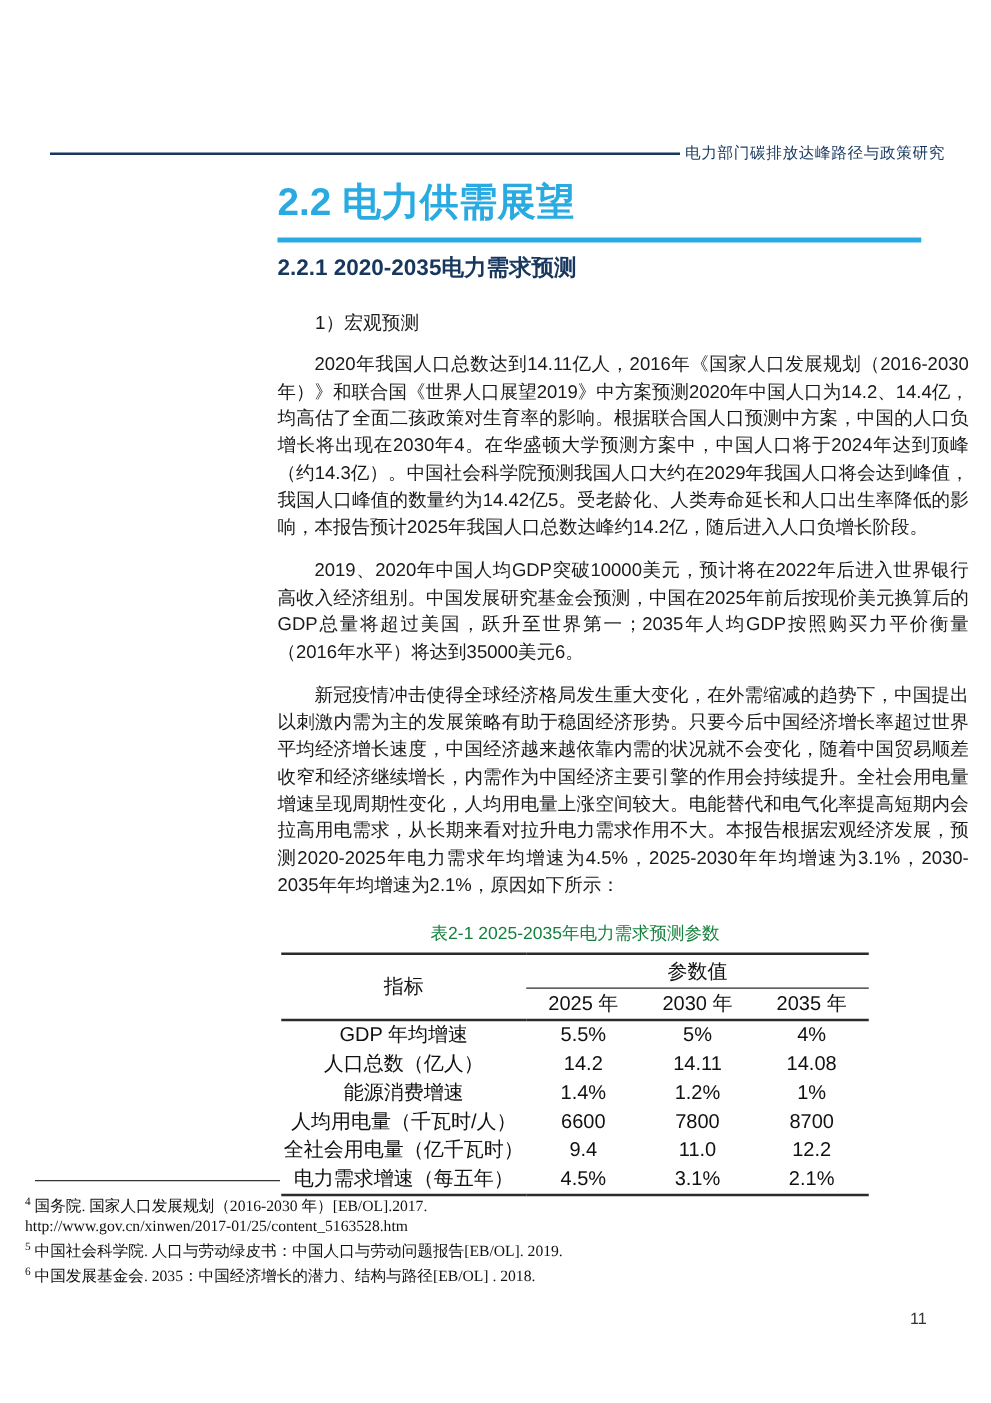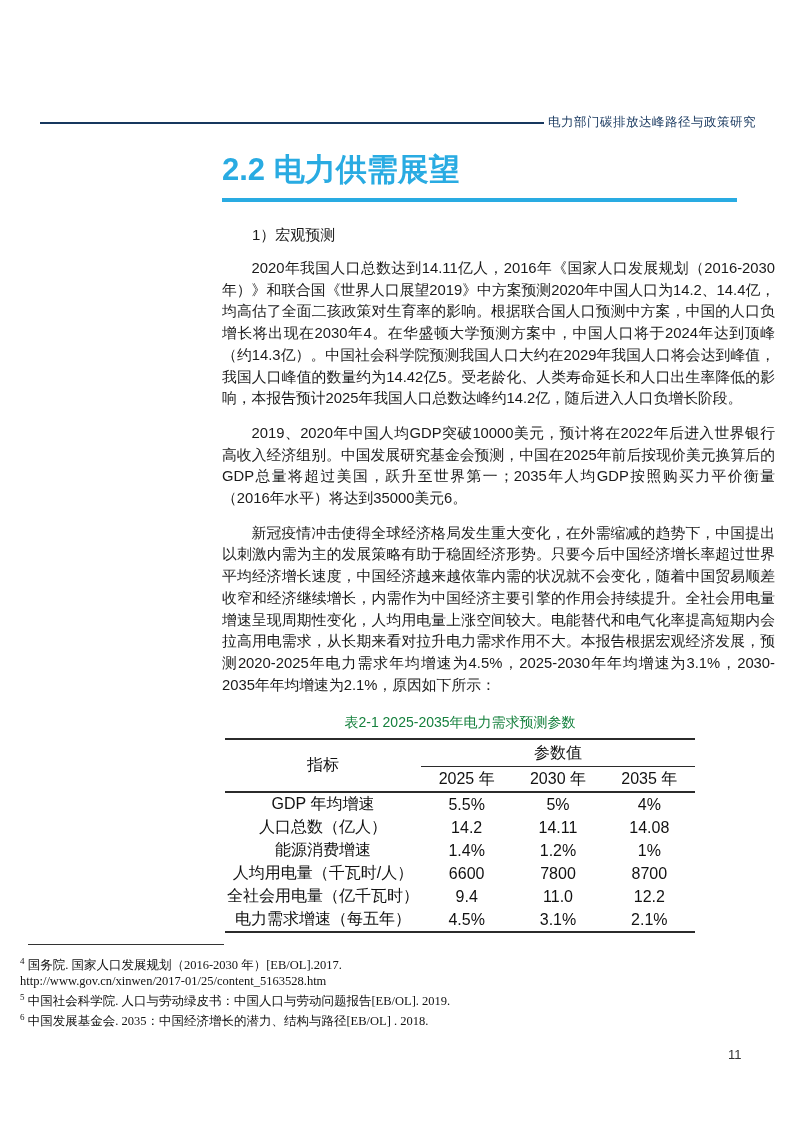--- a/index.html
+++ b/index.html
@@ -8,21 +8,21 @@
     overflow:hidden; font-family:"Liberation Sans","DejaVu Sans",sans-serif;
   }
 
   
   .running-header { position:absolute; top:114px; left:40px; width:716px;
     display:flex; align-items:center; gap:4px; }
   .header-rule { flex:1; height:2px; background:#17375E; }
   .header-title { font-size:12.5px; color:#17375E; white-space:nowrap; letter-spacing:0.5px; }
 
   
-  .content { position:absolute; left:222px; top:151px; width:553px; color:#1a1a1a; }
+  .content { position:absolute; left:222px; top:143px; width:553px; color:#1a1a1a; }
   .doc-title { margin:0; width:515px; font-size:31px; font-weight:bold; color:#29ABE2;
     line-height:38px; padding-bottom:9px; border-bottom:4px solid #29ABE2; }
   .doc-subtitle { margin:8px 0 0 0; font-size:18px; font-weight:bold; color:#17375E; line-height:24px; }
   .list-heading { margin:22px 0 0 30px; font-size:15px; line-height:21px; }
   p.body { margin:13px 0 0 0; font-size:14.8px; line-height:21.7px;
     text-align:justify; text-indent:2em; }
 
   
   .table-wrap { width:470px; margin:18px 0 0 3px; }
   .table-caption { text-align:center; font-size:14px; margin-bottom:6px; color:#15803d; }
@@ -50,20 +50,21 @@
 
 <div class="page">
 
   <div class="running-header">
     <div class="header-rule"></div>
     <div class="header-title">电力部门碳排放达峰路径与政策研究</div>
   </div>
 
   <div class="content">
     <h1 class="doc-title">2.2 电力供需展望</h1>
+    <h2 class="doc-subtitle">2.2.1 2020-2035电力需求预测</h2>
     <div class="list-heading">1）宏观预测</div>
 
     <p class="body">2020年我国人口总数达到14.11亿人，2016年《国家人口发展规划（2016-2030年）》和联合国《世界人口展望2019》中方案预测2020年中国人口为14.2、14.4亿，均高估了全面二孩政策对生育率的影响。根据联合国人口预测中方案，中国的人口负增长将出现在2030年4。在华盛顿大学预测方案中，中国人口将于2024年达到顶峰（约14.3亿）。中国社会科学院预测我国人口大约在2029年我国人口将会达到峰值，我国人口峰值的数量约为14.42亿5。受老龄化、人类寿命延长和人口出生率降低的影响，本报告预计2025年我国人口总数达峰约14.2亿，随后进入人口负增长阶段。</p>
     <p class="body">2019、2020年中国人均GDP突破10000美元，预计将在2022年后进入世界银行高收入经济组别。中国发展研究基金会预测，中国在2025年前后按现价美元换算后的GDP总量将超过美国，跃升至世界第一；2035年人均GDP按照购买力平价衡量（2016年水平）将达到35000美元6。</p>
     <p class="body">新冠疫情冲击使得全球经济格局发生重大变化，在外需缩减的趋势下，中国提出以刺激内需为主的发展策略有助于稳固经济形势。只要今后中国经济增长率超过世界平均经济增长速度，中国经济越来越依靠内需的状况就不会变化，随着中国贸易顺差收窄和经济继续增长，内需作为中国经济主要引擎的作用会持续提升。全社会用电量增速呈现周期性变化，人均用电量上涨空间较大。电能替代和电气化率提高短期内会拉高用电需求，从长期来看对拉升电力需求作用不大。本报告根据宏观经济发展，预测2020-2025年电力需求年均增速为4.5%，2025-2030年年均增速为3.1%，2030-2035年年均增速为2.1%，原因如下所示：</p>
 
     <div class="table-wrap">
       <div class="table-caption">表2-1 2025-2035年电力需求预测参数</div>
       <table class="params">
         <thead id="params-head">

